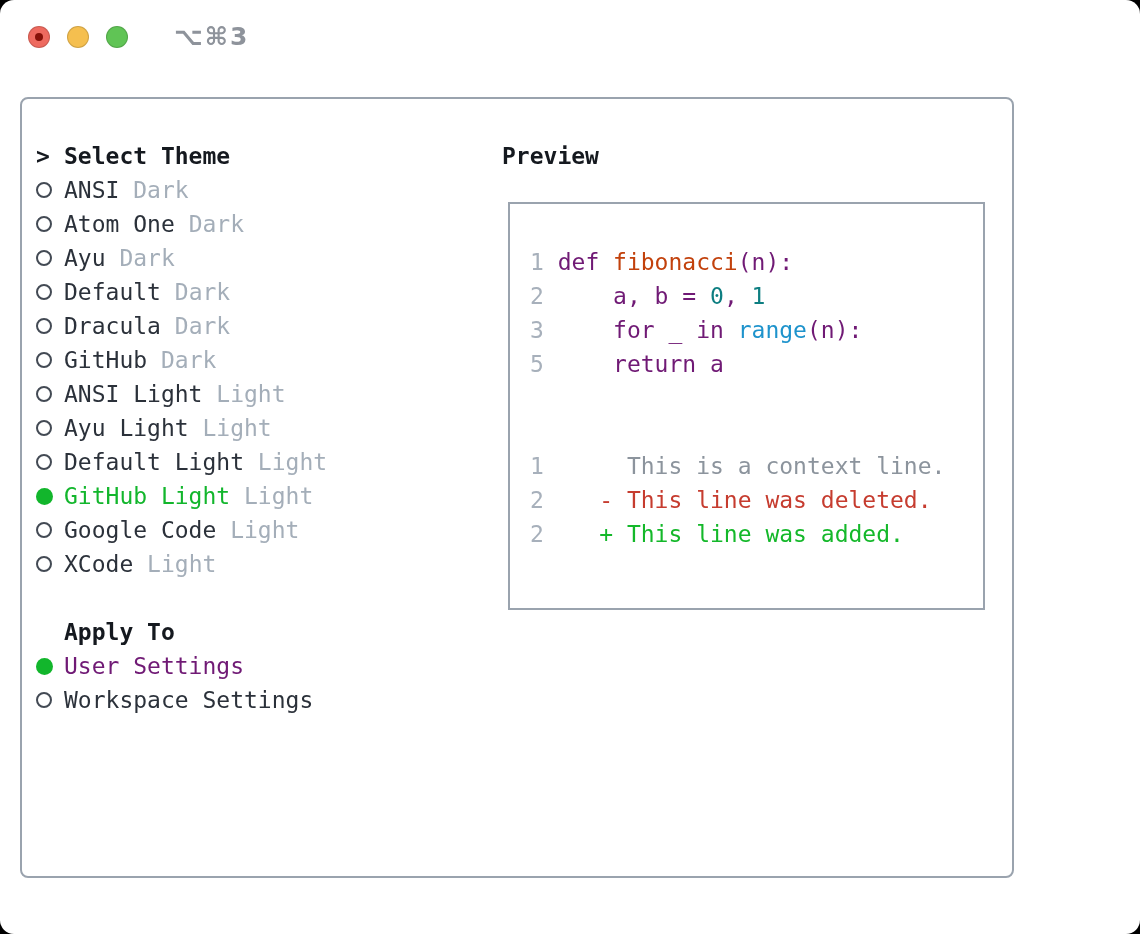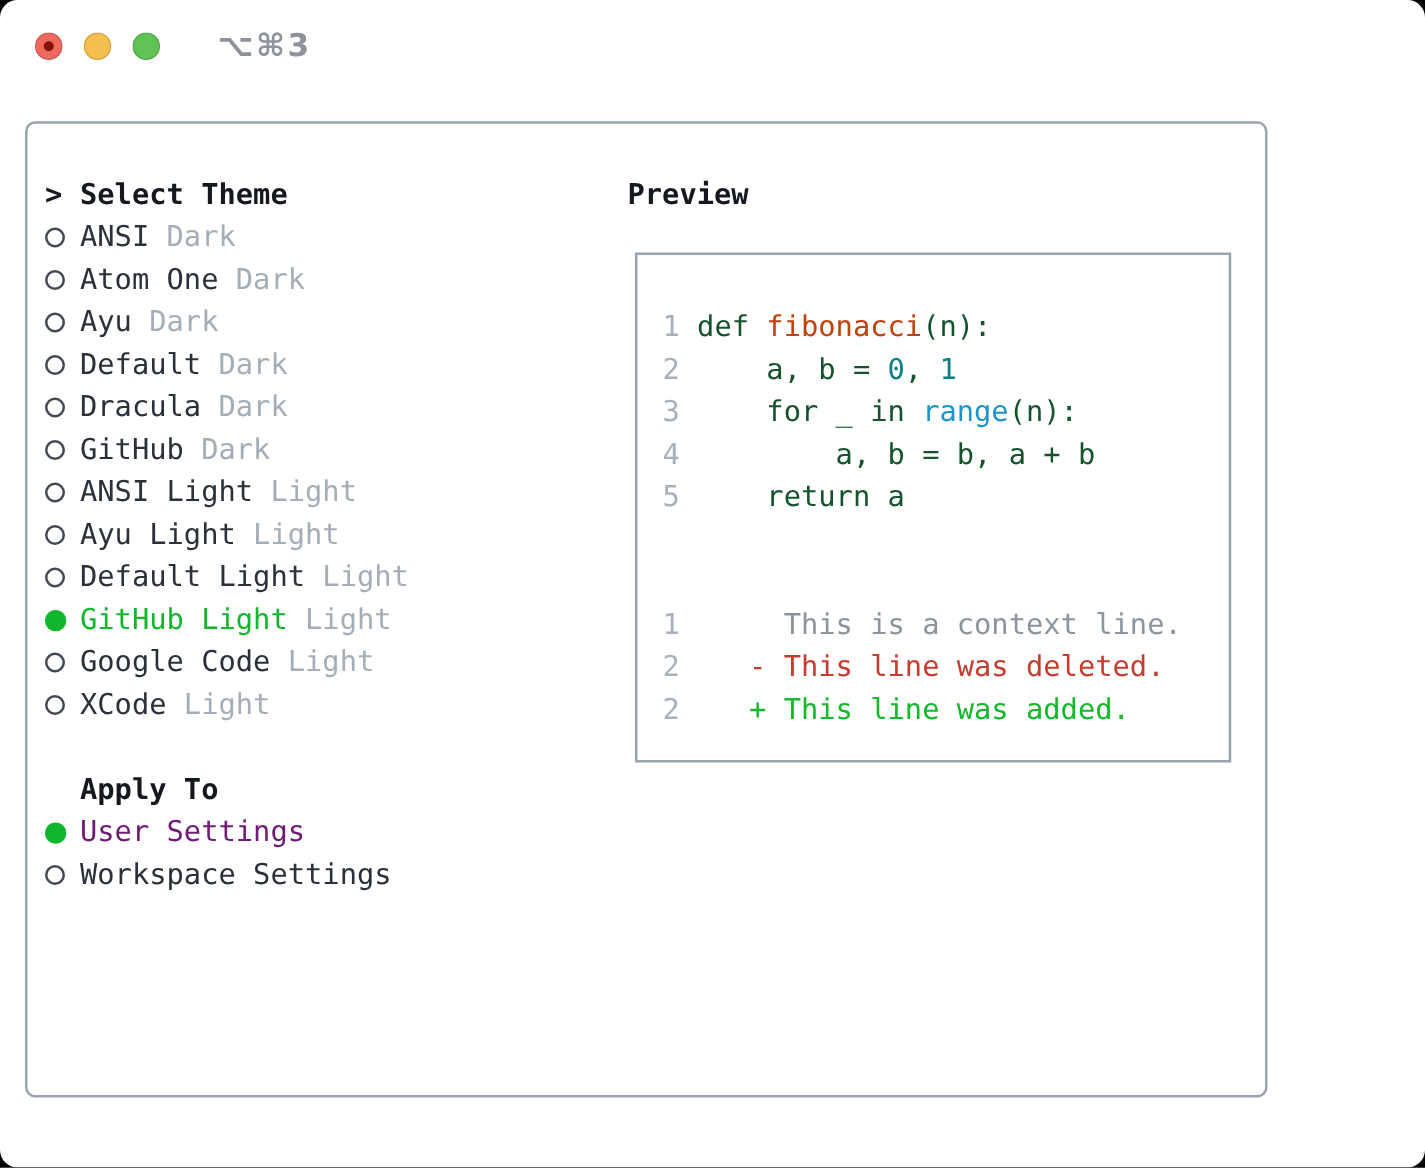--- a/index.html
+++ b/index.html
@@ -86,21 +86,21 @@
   .preview-box{
     margin-left:12px;margin-top:29px;
     width:477px;height:408px;
     box-sizing:border-box;
     border:2px solid #9aa3ae;
     padding:41px 0 0 20px;
     overflow:hidden;
   }
   .code-line{height:34px;white-space:pre;}
   .ln{display:inline-block;width:2ch;color:#a7b0bb;}
-  .tok-code{color:#14532d;}
+  .tok-code{color:#701a75;}
   .tok-func{color:#c2410c;}
   .tok-num{color:#0d7e81;}
   .tok-builtin{color:#1e93cc;}
   .tok-context{color:#8c949d;}
   .tok-del{color:#c63c2f;text-align:right;}
   .tok-add{color:#14b82a;}
 </style>
 </head>
 <body>
 
@@ -153,21 +153,20 @@
       <div class="spacer"></div>
 
     </div>
 
     <div class="right-col">
       <div class="preview-heading">Preview</div>
       <div class="preview-box" id="preview-box">
           <div class="code-line"><span class="ln">1</span><span class="tok-code">def </span><span class="tok-func">fibonacci</span><span class="tok-code">(n):</span></div>
           <div class="code-line"><span class="ln">2</span><span class="tok-code">    a, b = </span><span class="tok-num">0</span><span class="tok-code">, </span><span class="tok-num">1</span></div>
           <div class="code-line"><span class="ln">3</span><span class="tok-code">    for _ in </span><span class="tok-builtin">range</span><span class="tok-code">(n):</span></div>
-          <div class="code-line"><span class="ln">4</span><span class="tok-code">        a, b = b, a + b</span></div>
           <div class="code-line"><span class="ln">5</span><span class="tok-code">    return a</span></div>
           <div class="code-line"></div>
           <div class="code-line"></div>
           <div class="code-line"><span class="ln">1</span><span class="tok-context">     This is a context line.</span></div>
           <div class="code-line"><span class="ln">2</span><span class="tok-del">   - This line was deleted.</span></div>
           <div class="code-line"><span class="ln">2</span><span class="tok-add">   + This line was added.</span></div>
         </div>
     </div>
 
   </div>

